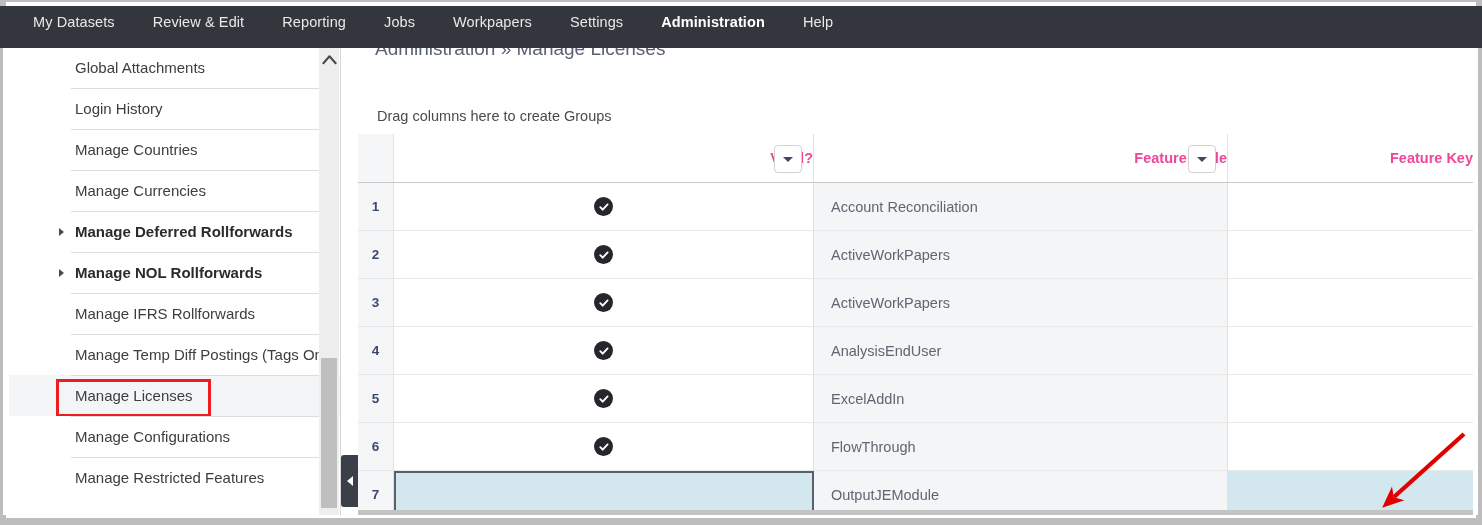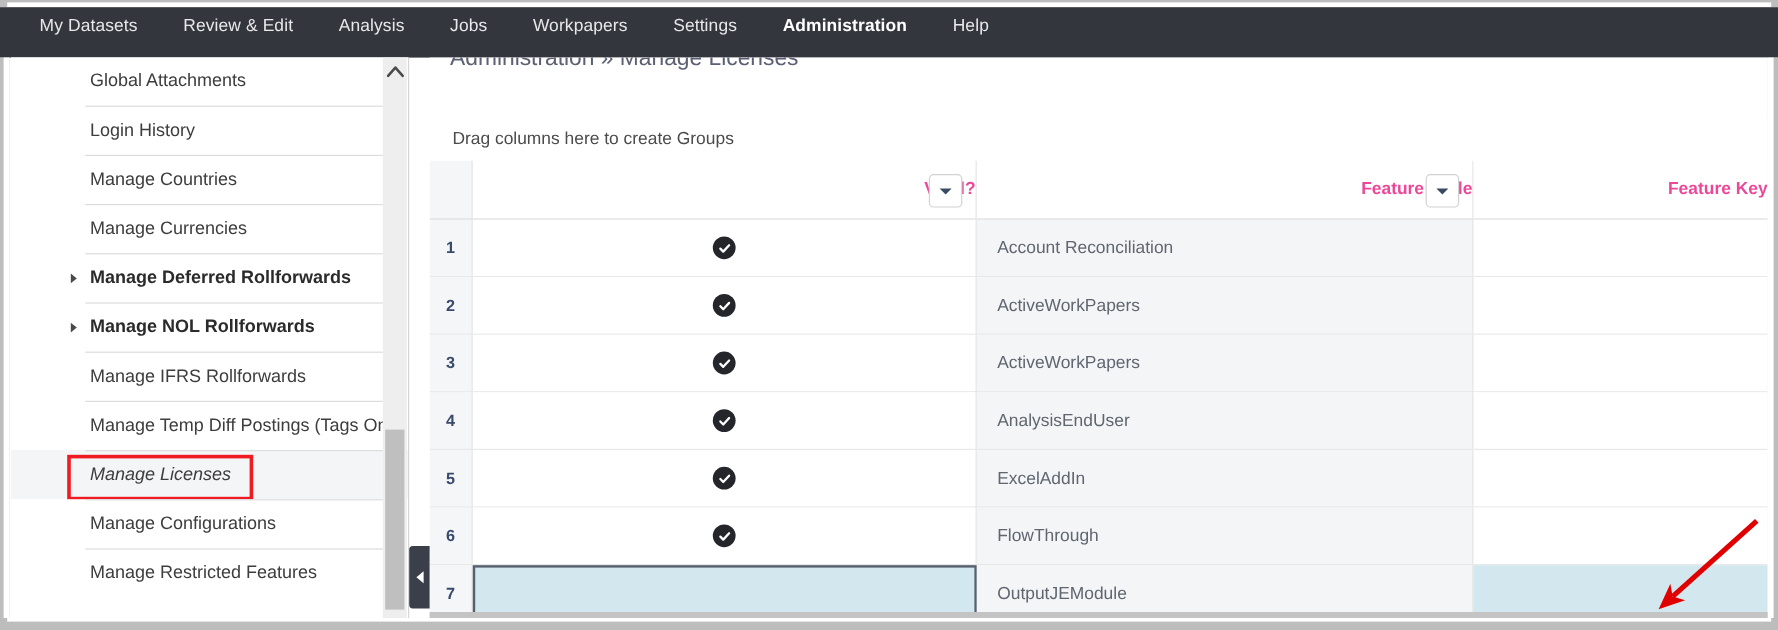--- a/index.html
+++ b/index.html
@@ -154,21 +154,20 @@
     left: 50px;
     top: 50%;
     margin-top: -4px;
     width: 0; height: 0;
     border-left: 5px solid #4a4a4a;
     border-top: 4px solid transparent;
     border-bottom: 4px solid transparent;
   }
   .side-item.selected {
     background: #f4f5f7;
-    font-style: italic;
   }
   .side-item.selected .label {
     padding-left: 66px;
   }
   .hl-box {
     position: absolute;
     left: 47px;
     top: 4px;
     width: 155px;
     height: 38px;
@@ -380,21 +379,21 @@
 <div id="app">
 
   <div id="topstrip">
       <div class="inner"></div>
     </div>
 
   <div id="topnav">
     <div class="navstrip" id="navstrip">
         <div class="navitem">My Datasets</div>
         <div class="navitem">Review &amp; Edit</div>
-        <div class="navitem">Analysis</div>
+        <div class="navitem">Reporting</div>
         <div class="navitem">Jobs</div>
         <div class="navitem">Workpapers</div>
         <div class="navitem">Settings</div>
         <div class="navitem active">Administration</div>
         <div class="navitem">Help</div>
       </div>
   </div>
 
   <div id="frame-left">
       <div class="inner"></div>

